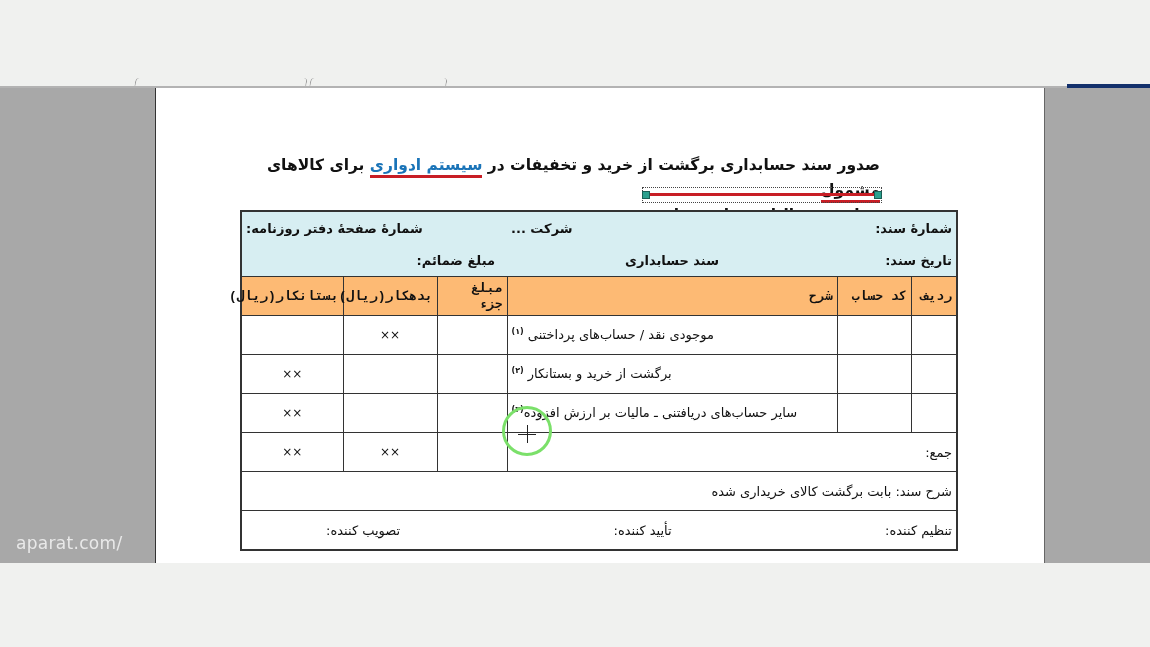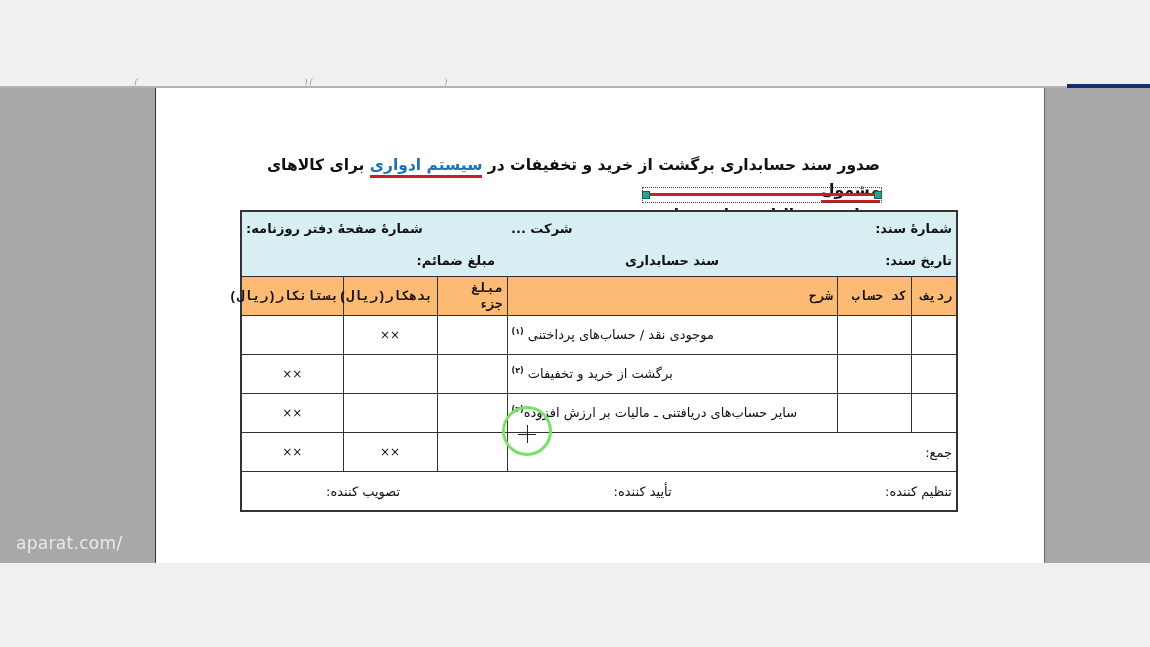--- a/index.html
+++ b/index.html
@@ -108,39 +108,42 @@
     <td></td>
     <td></td>
     <td class="desc"><span>موجودی نقد / حساب‌های پرداختنی</span> <sup class="n">(۱)</sup></td>
     <td></td>
     <td class="xx">××</td>
     <td class="xx"></td>
   </tr>
   <tr class="body-row">
     <td></td>
     <td></td>
-    <td class="desc" style="padding-right:50px"><span>برگشت از خرید و تخفیفات</span> <sup class="n">(۲)</sup></td>
+    <td class="desc" style="padding-right:50px"><span>برگشت از خرید و بستانکار</span> <sup class="n">(۲)</sup></td>
     <td></td>
     <td class="xx"></td>
     <td class="xx">××</td>
   </tr>
   <tr class="body-row">
     <td></td>
     <td></td>
     <td class="desc"><span>سایر حساب‌های دریافتنی ـ مالیات بر ارزش افزوده</span><sup class="n">(۳)</sup></td>
     <td></td>
     <td class="xx"></td>
     <td class="xx">××</td>
   </tr>
   <tr class="sum-row">
     <td colspan="3" style="text-align:right">جمع:</td>
     <td></td>
     <td class="xx">××</td>
     <td class="xx">××</td>
   </tr>
+  <tr class="note-row">
+    <td colspan="6">شرح سند: بابت برگشت کالای خریداری شده</td>
+  </tr>
   <tr class="sign-row">
     <td colspan="6">
       <div class="sign-wrap">
         <span>تنظیم کننده:</span>
         <span>تأیید کننده:</span>
         <span>تصویب کننده:</span>
       </div>
     </td>
   </tr>
 </tbody>

